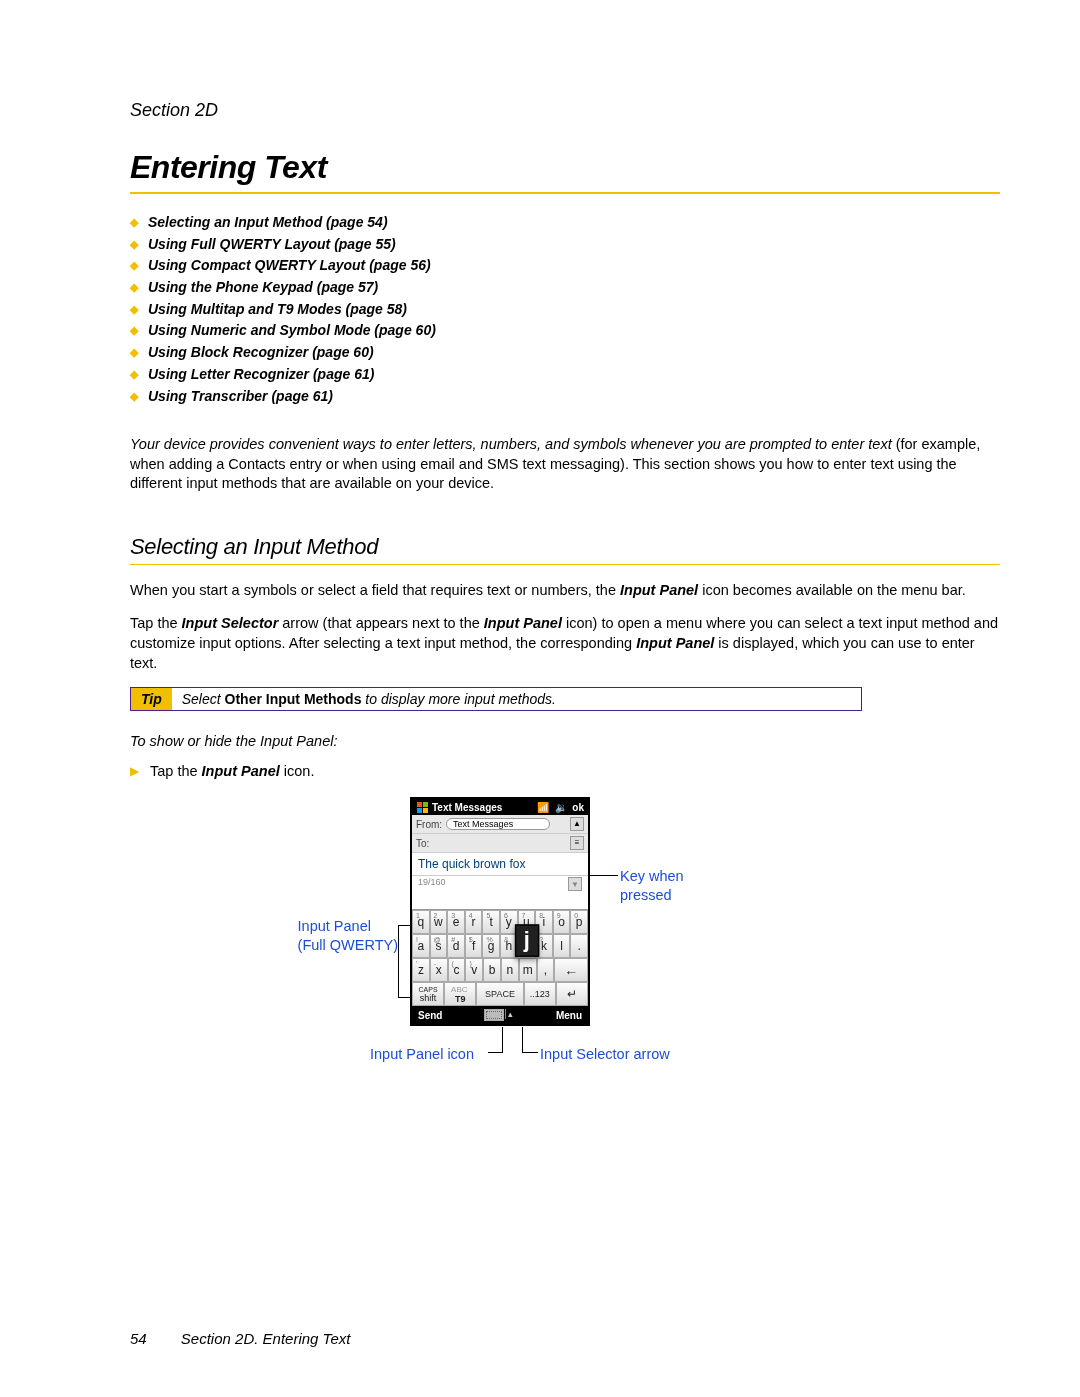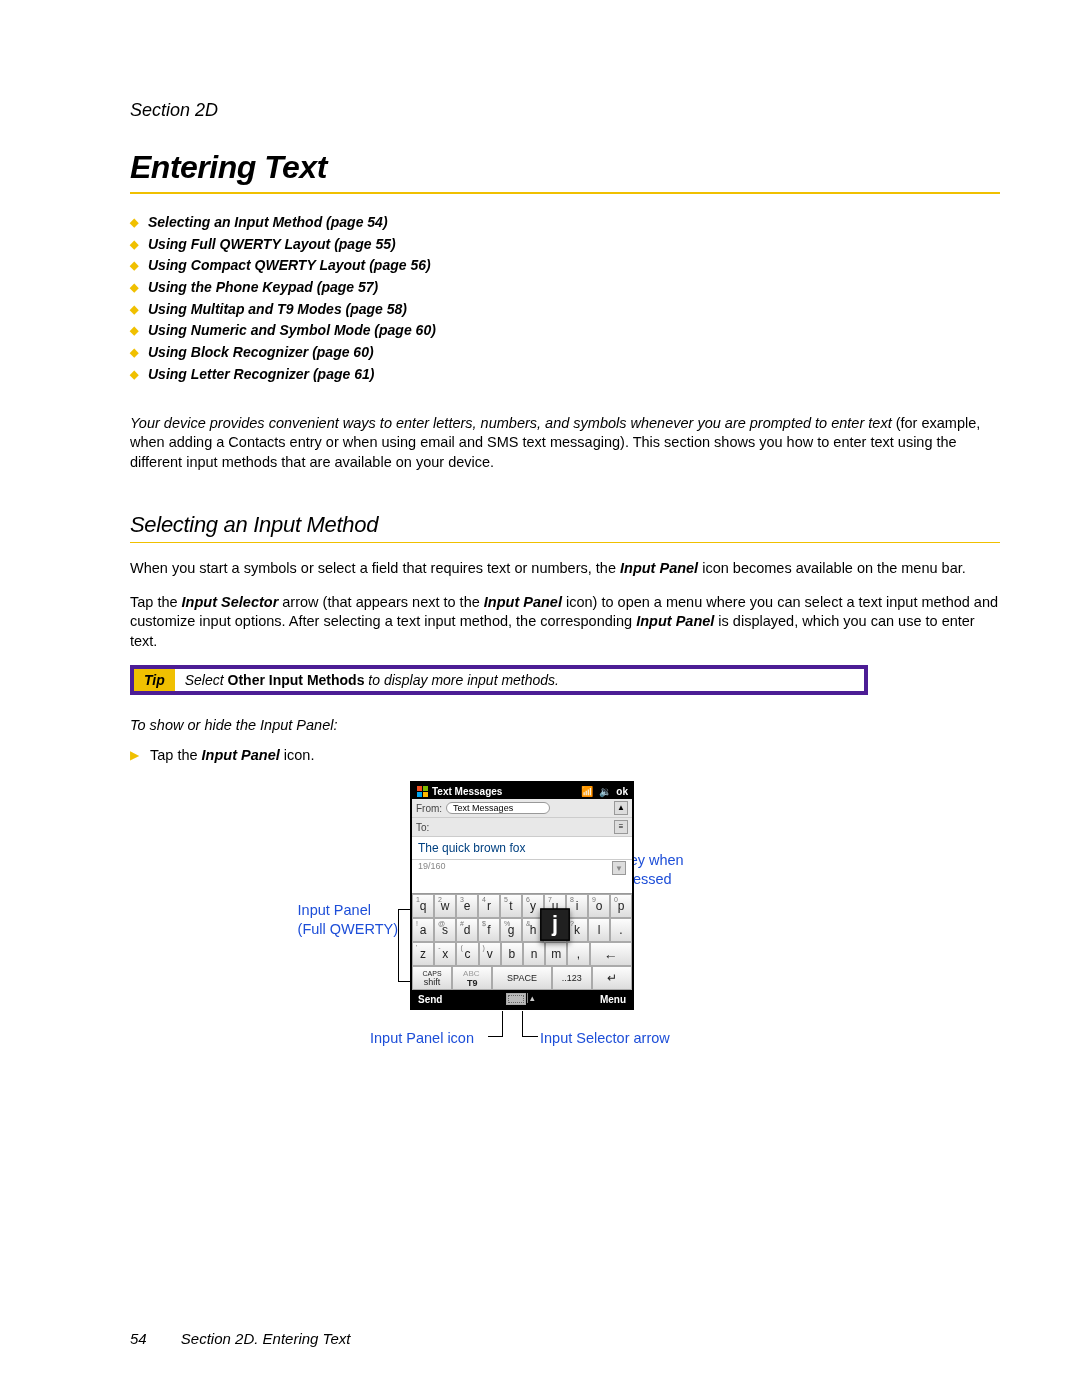--- a/index.html
+++ b/index.html
@@ -77,21 +77,21 @@
     border-top: 1.5px solid #f0c000;
     margin: 0 0 16px 0;
   }
   p.body {
     font-size: 14.5px;
     line-height: 1.35;
     margin: 0 0 14px 0;
   }
   .bolditalic { font-weight: bold; font-style: italic; }
   .tip-box {
-    border: 4px solid #4c1d95;
+    border: 1px solid #4c1d95;
     display: flex;
     align-items: stretch;
     font-size: 14px;
     margin: 6px 0 22px 0;
     width: 730px;
   }
   .tip-label {
     background: #f0c000;
     font-weight: bold;
     font-style: italic;
@@ -127,21 +127,21 @@
   .figure {
     position: relative;
     width: 600px;
     margin-left: 140px;
     height: 280px;
   }
   .phone {
     position: absolute;
     left: 140px;
     top: 0;
-    width: 224px;
+    width: 180px;
     background: #000;
     border: 2px solid #000;
     box-sizing: border-box;
     font-family: Tahoma, Arial, sans-serif;
   }
   .titlebar {
     background: #000;
     color: #fff;
     font-size: 10px;
     font-weight: bold;
@@ -250,20 +250,21 @@
 
   <ul class="toc">
     <li>Selecting an Input Method (page 54)</li>
     <li>Using Full QWERTY Layout (page 55)</li>
     <li>Using Compact QWERTY Layout (page 56)</li>
     <li>Using the Phone Keypad (page 57)</li>
     <li>Using Multitap and T9 Modes (page 58)</li>
     <li>Using Numeric and Symbol Mode (page 60)</li>
     <li>Using Block Recognizer (page 60)</li>
     <li>Using Letter Recognizer (page 61)</li>
+    <li>Using Transcriber (page 61)</li>
   </ul>
 
   <p class="intro">
     <span class="lead">Your device provides convenient ways to enter letters, numbers, and symbols whenever you are prompted to enter text</span><span> (for example, when adding a Contacts entry or when using email and SMS text messaging). This section shows you how to enter text using the different input methods that are available on your device.</span>
   </p>
 
   <h2 class="subhead">Selecting an Input Method</h2>
   <hr class="rule-thin">
 
   <p class="body">

